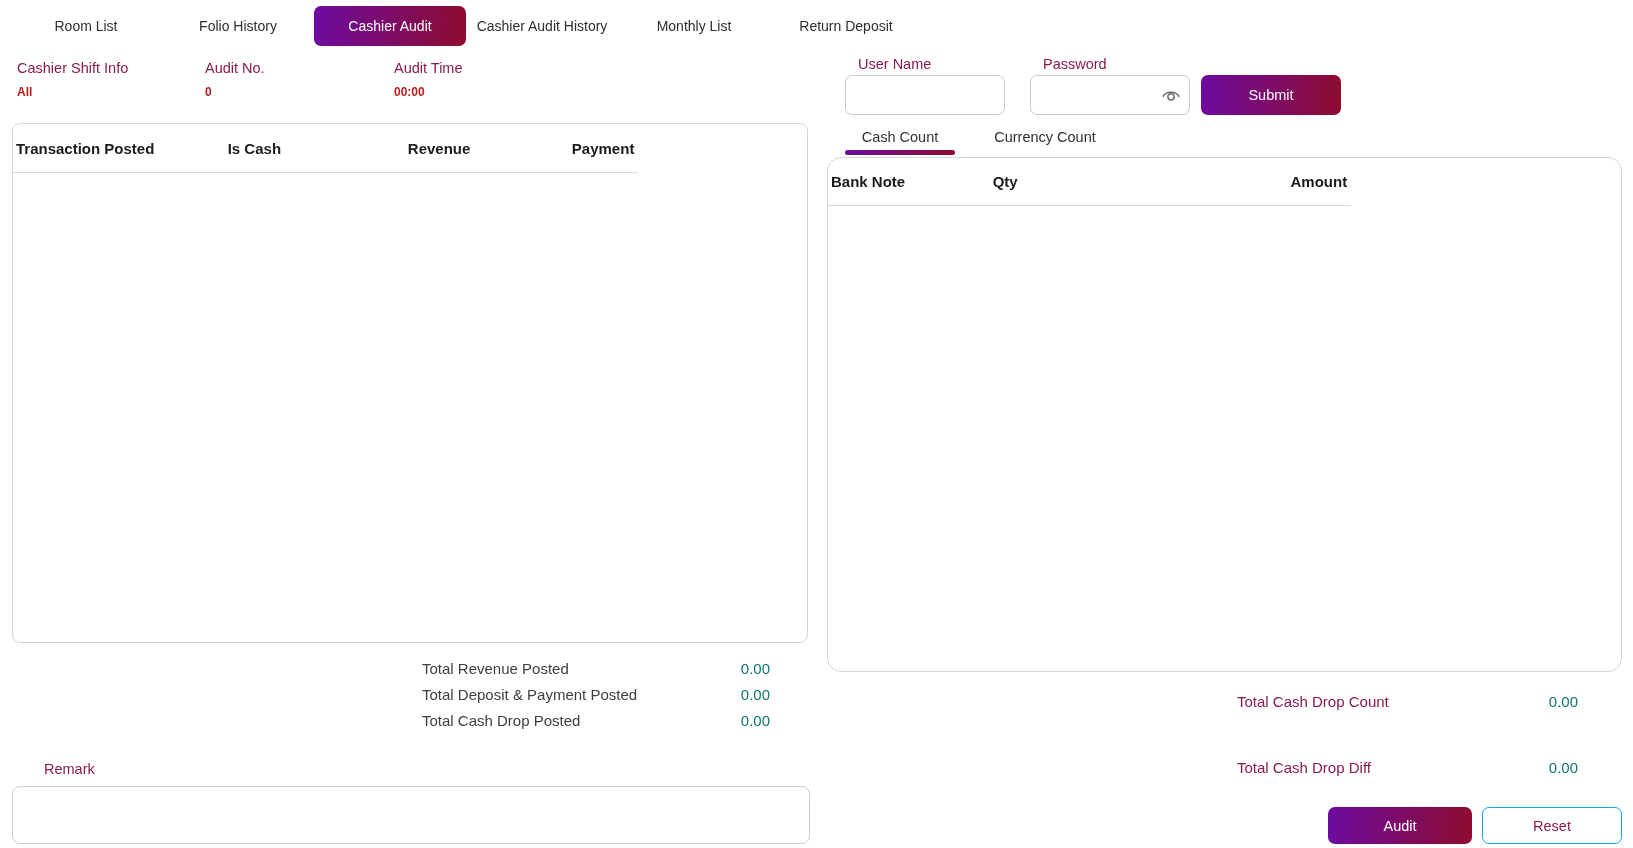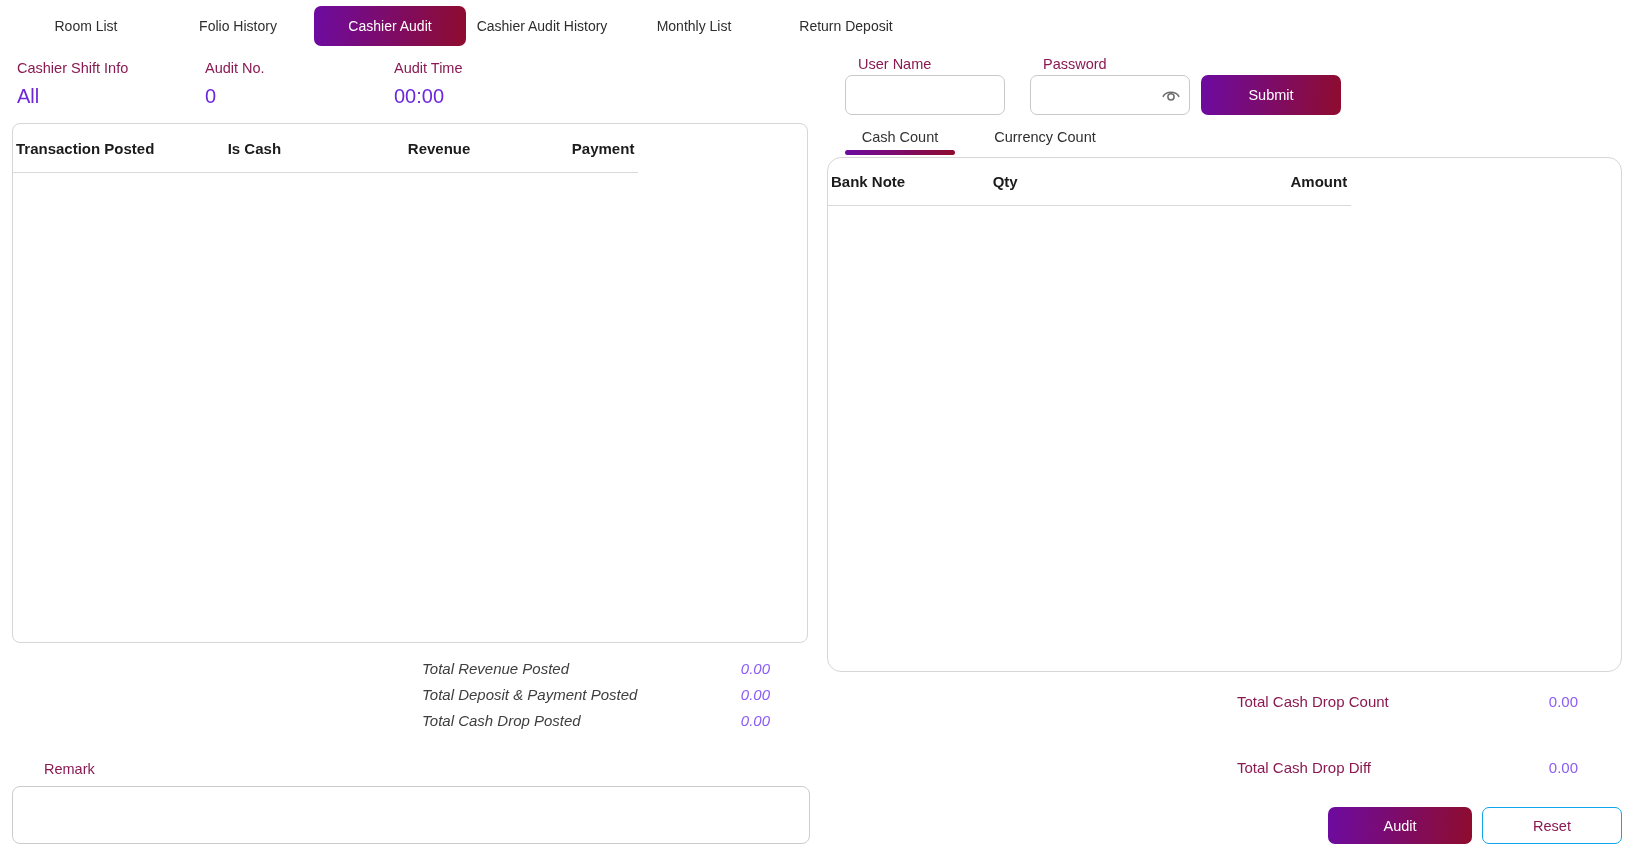--- a/index.html
+++ b/index.html
@@ -11,21 +11,21 @@
   
   .tabbar { left: 10px; top: 6px; height: 40px; display: flex; }
   .tab { width: 152px; height: 40px; display: flex; align-items: center; justify-content: center;
          text-align: left; font-size: 14px; line-height: 1.15; color: #2e2e2e; cursor: pointer;
          border-radius: 7px; padding: 0 8px; }
   .tab.active { background: linear-gradient(95deg, #6d0ba1 0%, #8e0c2e 100%); color: #ffffff; }
 
   
   .info-field { top: 60px; }
   .info-label { font-size: 14.5px; color: #8a1a52; margin-bottom: 9px; }
-  .info-value { font-size: 20px; color: #6d28d9; }
+  .info-value { font-size: 12px; color: #b91c1c; font-weight: bold; }
 
   
   .auth-label { top: 56px; font-size: 14.5px; color: #8a1a52; }
   .text-input { top: 75px; width: 160px; height: 40px; border: 1px solid #c9c9c9; border-radius: 7px;
                 font-size: 15px; padding: 0 10px; outline: none; background: #fff; }
   .pw-wrap { left: 1030px; top: 75px; width: 160px; height: 40px; }
   .pw-wrap input { position: absolute; left: 0; top: 0; width: 160px; height: 40px;
                    border: 1px solid #c9c9c9; border-radius: 7px; font-size: 15px;
                    padding: 0 34px 0 10px; outline: none; }
   .eye { position: absolute; right: 8px; top: 9px; width: 22px; height: 22px; cursor: pointer; }
@@ -56,27 +56,27 @@
   
   .count-tab { top: 126px; height: 22px; display: flex; align-items: center; justify-content: center;
                font-size: 14.5px; color: #2e2e2e; cursor: pointer; }
   #cash-count-tab { left: 845px; width: 110px; color: #333; }
   #currency-count-tab { left: 985px; width: 120px; }
   .tab-underline { left: 845px; top: 150px; width: 110px; height: 5px; border-radius: 3px;
                    background: linear-gradient(90deg, #6d0ba1 0%, #8e0c2e 100%); z-index: 2; }
 
   
   .totals { display: flex; flex-direction: column; }
-  #left-totals { left: 422px; top: 655px; width: 348px; font-style: italic; }
+  #left-totals { left: 422px; top: 655px; width: 348px; }
   #right-totals { left: 1237px; top: 688px; width: 341px; gap: 40px; }
   .total-row { height: 26px; display: flex; align-items: center; justify-content: space-between;
                font-size: 15px; }
   #left-totals .t-label { color: #3e3e3e; }
   #right-totals .t-label { color: #8a1a52; }
-  .t-value { color: #8b5cf6; }
+  .t-value { color: #0f766e; }
 
   
   #remark-label { left: 44px; top: 761px; font-size: 14.5px; color: #8a1a52; }
   #remark-input { left: 12px; top: 786px; width: 798px; height: 58px; border: 1px solid #cccccc;
                   border-radius: 8px; resize: none; outline: none; font-family: inherit;
                   font-size: 15px; padding: 8px 10px; }
 </style>
 </head>
 <body>
 

